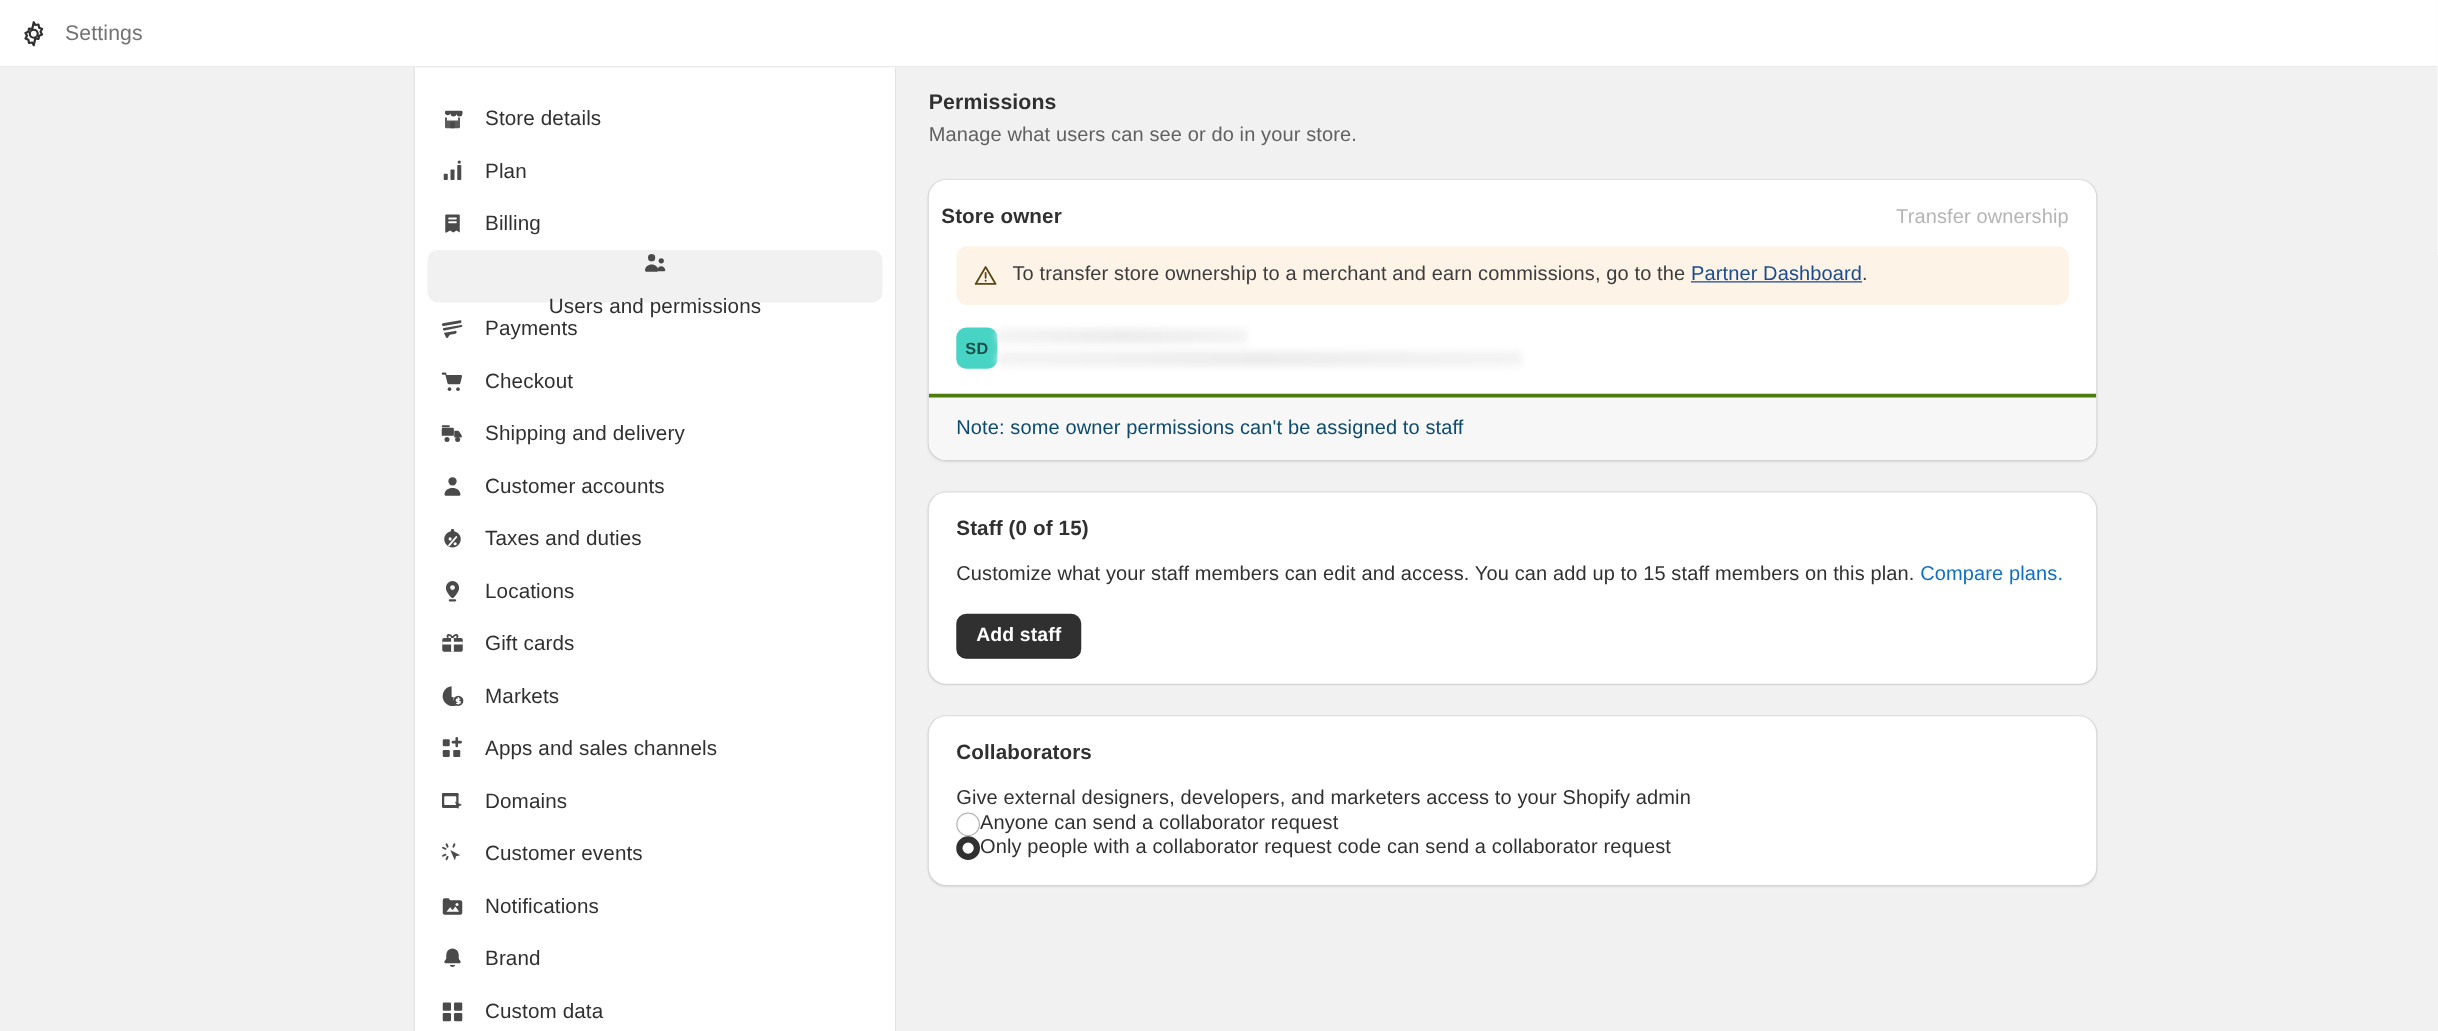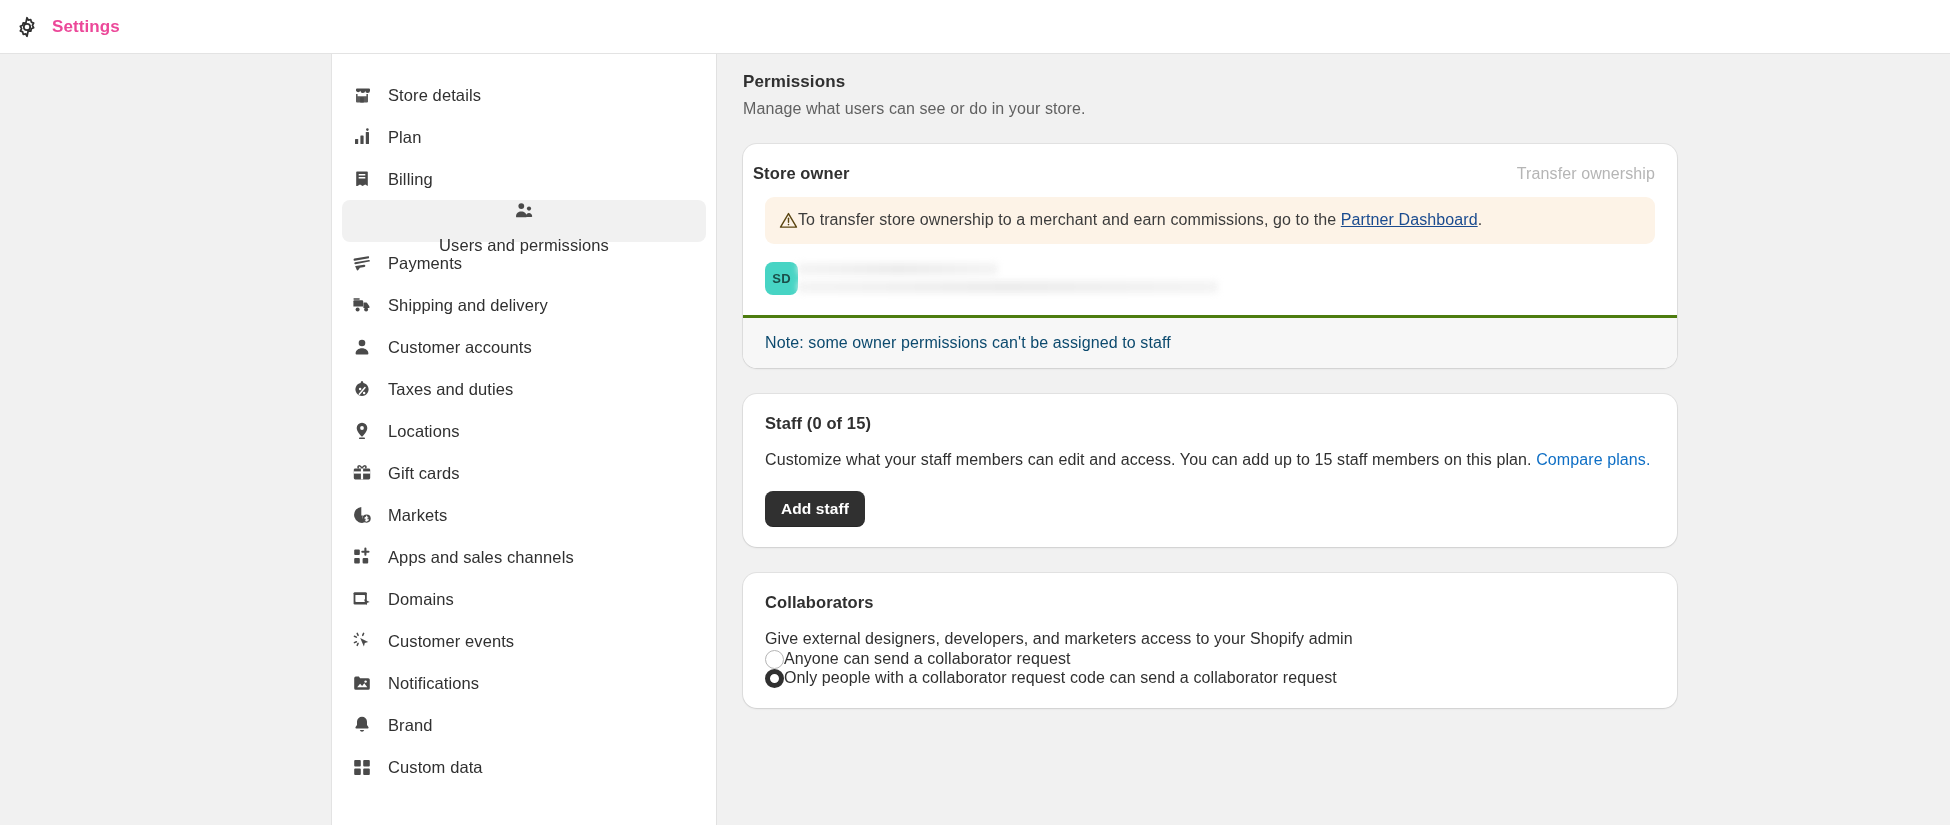--- a/index.html
+++ b/index.html
@@ -18,22 +18,22 @@
     height: 54px;
     background: #ffffff;
     display: flex;
     align-items: center;
     padding-left: 16px;
     border-bottom: 1px solid #e3e3e3;
   }
   .topbar-gear { width: 22px; height: 22px; display: block; color: #303030; }
   .topbar-title {
     font-size: 17px;
-    font-weight: 700;
-    color: #ec4899;
+    font-weight: 400;
+    color: #737373;
     margin-left: 14px;
     letter-spacing: .1px;
   }
 
   
   .shell {
     display: flex;
     height: 771px;
     width: 1950px;
     background: #f1f1f1;
@@ -129,20 +129,21 @@
     cursor: default;
   }
 
   
   .banner {
     margin: 14px 22px 0 22px;
     background: #fdf3e7;
     border-radius: 9px;
     display: flex;
     align-items: flex-start;
+    gap: 12px;
     padding: 13px 16px 13px 14px;
   }
   .banner-icon { flex: 0 0 19px; margin-top: 1px; }
   .banner-icon svg { width: 19px; height: 19px; display: block; }
   .banner-text {
     font-size: 16px;
     color: #3c3c3c;
     letter-spacing: .1px;
     line-height: 1.3;
   }
@@ -305,20 +306,30 @@
             <path d="M2.4 5.6 16.2 3.2a.8.8 0 0 1 .9.9l-.2 1.2L2.9 7.7a.8.8 0 0 1-.5-2.1z"></path>
             <path d="M3.1 9.3 16.9 7a.8.8 0 0 1 .3 1.6L3.6 11.3a.8.8 0 0 1-.5-2z"></path>
             <path d="M3.6 13.1 12 11.7a1.1 1.1 0 0 1 .4 2.2l-4.5.8-1.6 2.3a.9.9 0 0 1-1.6-.2l-.9-2.2a.9.9 0 0 1-.2-1.5z"></path>
           </svg>
         </span>
         <span class="nav-label">Payments</span>
       </div>
       <div class="nav-item">
         <span class="nav-icon">
           <svg viewBox="0 0 20 20">
+            <path d="M2.3 3h1.9a.9.9 0 0 1 .88.73l.23 1.27h11.4a.9.9 0 0 1 .88 1.1l-1.25 5.3a1.3 1.3 0 0 1-1.27 1H7.2a1.3 1.3 0 0 1-1.28-1.06L4.3 4.8H2.3a.9.9 0 0 1 0-1.8z"></path>
+            <circle cx="7.6" cy="16.3" r="1.45"></circle>
+            <circle cx="14.4" cy="16.3" r="1.45"></circle>
+          </svg>
+        </span>
+        <span class="nav-label">Checkout</span>
+      </div>
+      <div class="nav-item">
+        <span class="nav-icon">
+          <svg viewBox="0 0 20 20">
             <path d="M1.4 6.2a1 1 0 0 1 1-1h7.7a1 1 0 0 1 1 1v5.3H1.4z"></path>
             <path d="M11.4 7.6h2.9a1.2 1.2 0 0 1 1 .55l1.9 2.9a1.2 1.2 0 0 1 .2.66v1.3h-6z"></path>
             <circle cx="5.6" cy="14.6" r="2"></circle>
             <circle cx="14.1" cy="14.6" r="2"></circle>
             <rect x="1.4" y="3.2" width="6.4" height="1.5" rx=".7"></rect>
           </svg>
         </span>
         <span class="nav-label">Shipping and delivery</span>
       </div>
       <div class="nav-item">

